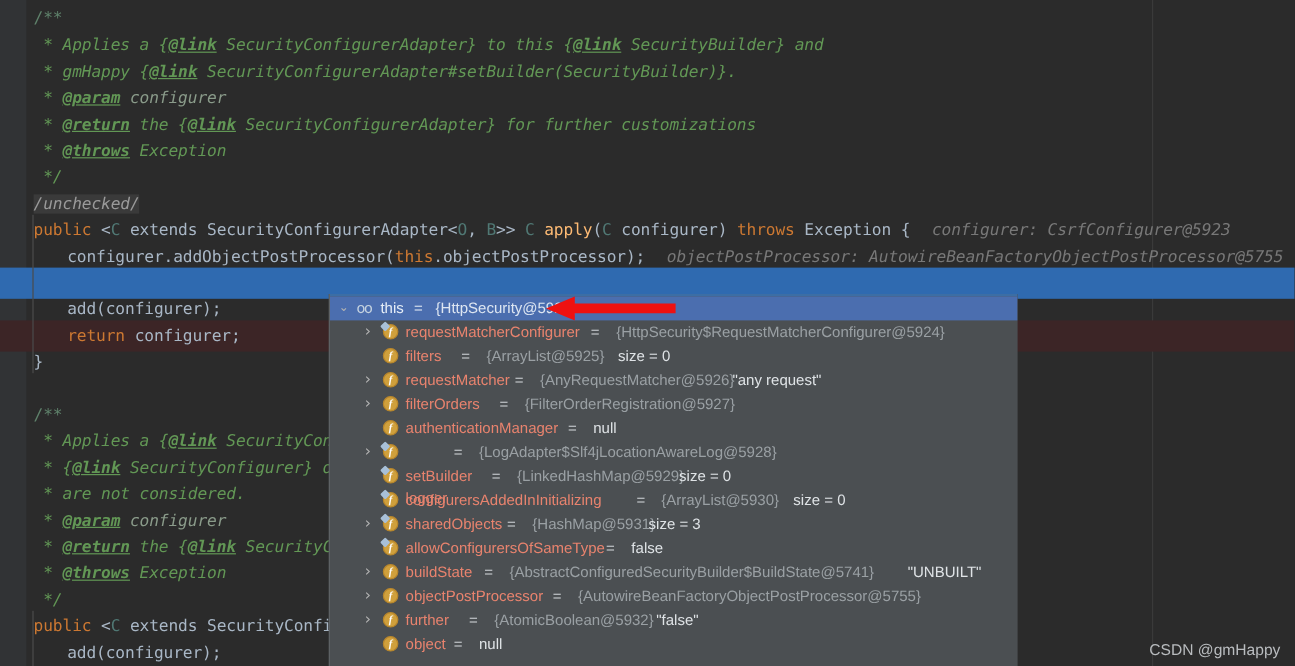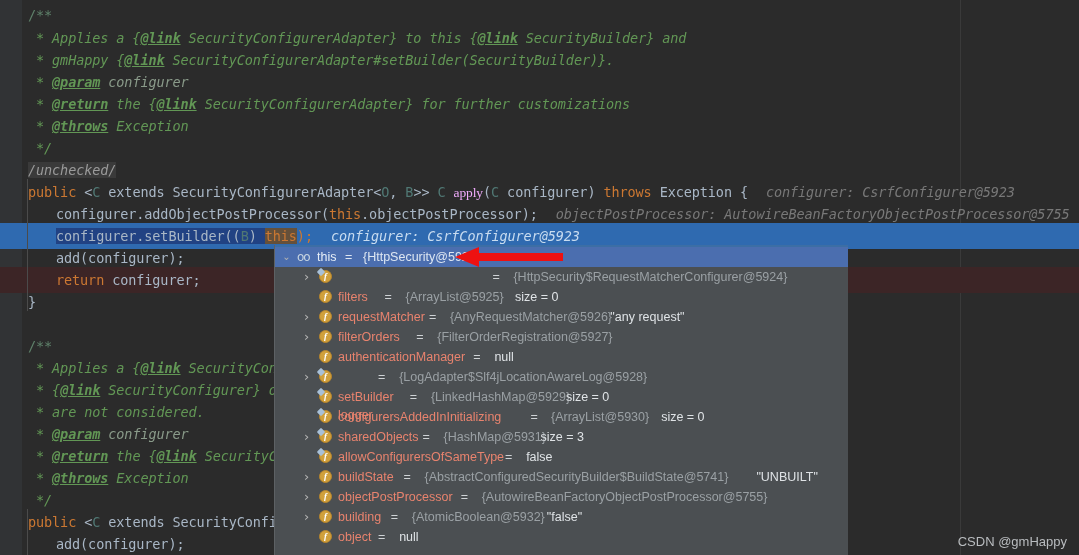--- a/index.html
+++ b/index.html
@@ -63,21 +63,21 @@
   .bg-ret    { background: #3c2526; }
 
   
   .cm   { color: #629755; font-style: italic; }           
   .cmb  { color: #5f826b; }                               
   .tag  { color: #629755; font-style: italic; text-decoration: underline; font-weight: bold;}
   .lnk  { color: #629755; font-style: italic; text-decoration: underline; font-weight: bold;}
   .cmt  { color: #8a9b8a; font-style: italic; }
   .kw   { color: #cc7832; }
   .gen  { color: #507874; }
-  .mth  { color: #f0abfc; font-family: Liberation Serif, serif; }
+  .mth  { color: #fdba74; }
   .pln  { color: #a9b7c6; }
   .inl  { color: #787878; font-style: italic; }            
   .inl2 { color: #8c8c8c; font-style: italic; }
   .sel  { background: #214283; }
   .selb { background: #65503a; color:#cc7832; }
   .uncheck { background: #3a3a3a; color:#9a9a9a; font-style: italic;}
 
   
   #debugger {
     position: absolute;
@@ -191,21 +191,20 @@
     <div class="line" style="top:113px;"><span class="cm"> * </span><span class="tag">@throws</span><span class="cm"> Exception</span></div>
 
     <div class="line" style="top:135px;"><span class="cm"> */</span></div>
 
     <div class="line" style="top:157px;"><span class="uncheck">/unchecked/</span></div>
 
     <div class="line" style="top:179px;"><span class="kw">public</span><span class="pln"> &lt;</span><span class="gen">C</span><span class="pln"> extends SecurityConfigurerAdapter&lt;</span><span class="gen">O</span><span class="pln">, </span><span class="gen">B</span><span class="pln">&gt;&gt; </span><span class="gen">C</span><span class="pln"> </span><span class="mth">apply</span><span class="pln">(</span><span class="gen">C</span><span class="pln"> configurer) </span><span class="kw">throws</span><span class="pln"> Exception {</span><span class="inl" style="padding-left:18px;">configurer: CsrfConfigurer@5923</span></div>
 
     <div class="line" style="top:201px;padding-left:56px;"><span class="pln">configurer.addObjectPostProcessor(</span><span class="kw">this</span><span class="pln">.objectPostProcessor);</span><span class="inl" style="padding-left:18px;">objectPostProcessor: AutowireBeanFactoryObjectPostProcessor@5755</span></div>
 
-    <div class="line" style="top:223px;padding-left:56px;"><span class="pln sel">configurer.setBuilder((</span><span class="gen sel">B</span><span class="pln sel">) </span><span class="selb">this</span><span class="pln" style="color:#cc7832;">);</span><span class="inl2" style="padding-left:18px;color:#c8dcf0;">configurer: CsrfConfigurer@5923</span></div>
 
     <div class="line" style="top:245px;padding-left:56px;"><span class="pln">add(configurer);</span></div>
 
     <div class="line" style="top:267px;padding-left:56px;"><span class="kw">return</span><span class="pln"> configurer;</span></div>
 
     <div class="line" style="top:289px;"><span class="pln">}</span></div>
 
     <div class="line" style="top:333px;"><span class="cmb">/**</span></div>
 
     <div class="line" style="top:355px;"><span class="cm"> * </span><span class="cm">Applies a {</span><span class="lnk">@link</span><span class="cm"> SecurityCon</span></div>
@@ -236,20 +235,21 @@
       <span class="ico-this" style="left:22px;">oo</span>
       <span class="dbg-txt dbg-name-sel" style="left:42px;">this</span>
       <span class="dbg-txt dbg-eq" style="left:70px;color:#dde6f2;"> = </span>
       <span class="dbg-txt" style="left:88px;color:#dde6f2;">{HttpSecurity@5922}</span>
     </div>
 
     <div id="field-rows">
         <div class="dbg-row" style="top: 22px;">
           <span class="twisty" style="left: 26px; font-size: 13px;">›</span>
           <span class="ico-f inherited" style="left: 44px;">f</span>
+          <span class="dbg-txt dbg-name" style="left: 63px;">requestMatcherConfigurer</span>
           <span class="dbg-txt dbg-eq" style="left: 217.4px;"> = </span>
           <span class="dbg-txt dbg-ref" style="left: 238.45px;">{HttpSecurity$RequestMatcherConfigurer@5924}</span>
         </div>
         <div class="dbg-row" style="top: 42px;">
           <span class="ico-f" style="left: 44px;">f</span>
           <span class="dbg-txt dbg-name" style="left: 63px;">filters</span>
           <span class="dbg-txt dbg-eq" style="left: 109.45px;"> = </span>
           <span class="dbg-txt dbg-ref" style="left: 130.5px;">{ArrayList@5925}</span>
           <span class="dbg-txt dbg-val" style="left: 240.1px;">size = 0</span>
         </div>
@@ -320,21 +320,21 @@
         <div class="dbg-row" style="top: 242px;">
           <span class="twisty" style="left: 26px; font-size: 13px;">›</span>
           <span class="ico-f" style="left: 44px;">f</span>
           <span class="dbg-txt dbg-name" style="left: 63px;">objectPostProcessor</span>
           <span class="dbg-txt dbg-eq" style="left: 185.65px;"> = </span>
           <span class="dbg-txt dbg-ref" style="left: 206.7px;">{AutowireBeanFactoryObjectPostProcessor@5755}</span>
         </div>
         <div class="dbg-row" style="top: 262px;">
           <span class="twisty" style="left: 26px; font-size: 13px;">›</span>
           <span class="ico-f" style="left: 44px;">f</span>
-          <span class="dbg-txt dbg-name" style="left: 63px;">building</span>
+          <span class="dbg-txt dbg-name" style="left: 63px;">further</span>
           <span class="dbg-txt dbg-eq" style="left: 115.8px;"> = </span>
           <span class="dbg-txt dbg-ref" style="left: 136.85px;">{AtomicBoolean@5932}</span>
           <span class="dbg-txt dbg-val" style="left: 271.85px;">"false"</span>
         </div>
         <div class="dbg-row" style="top: 282px;">
           <span class="ico-f" style="left: 44px;">f</span>
           <span class="dbg-txt dbg-name" style="left: 63px;">object</span>
           <span class="dbg-txt dbg-eq" style="left: 103.1px;"> = </span>
           <span class="dbg-txt dbg-val" style="left: 124.15px;">null</span>
         </div>

